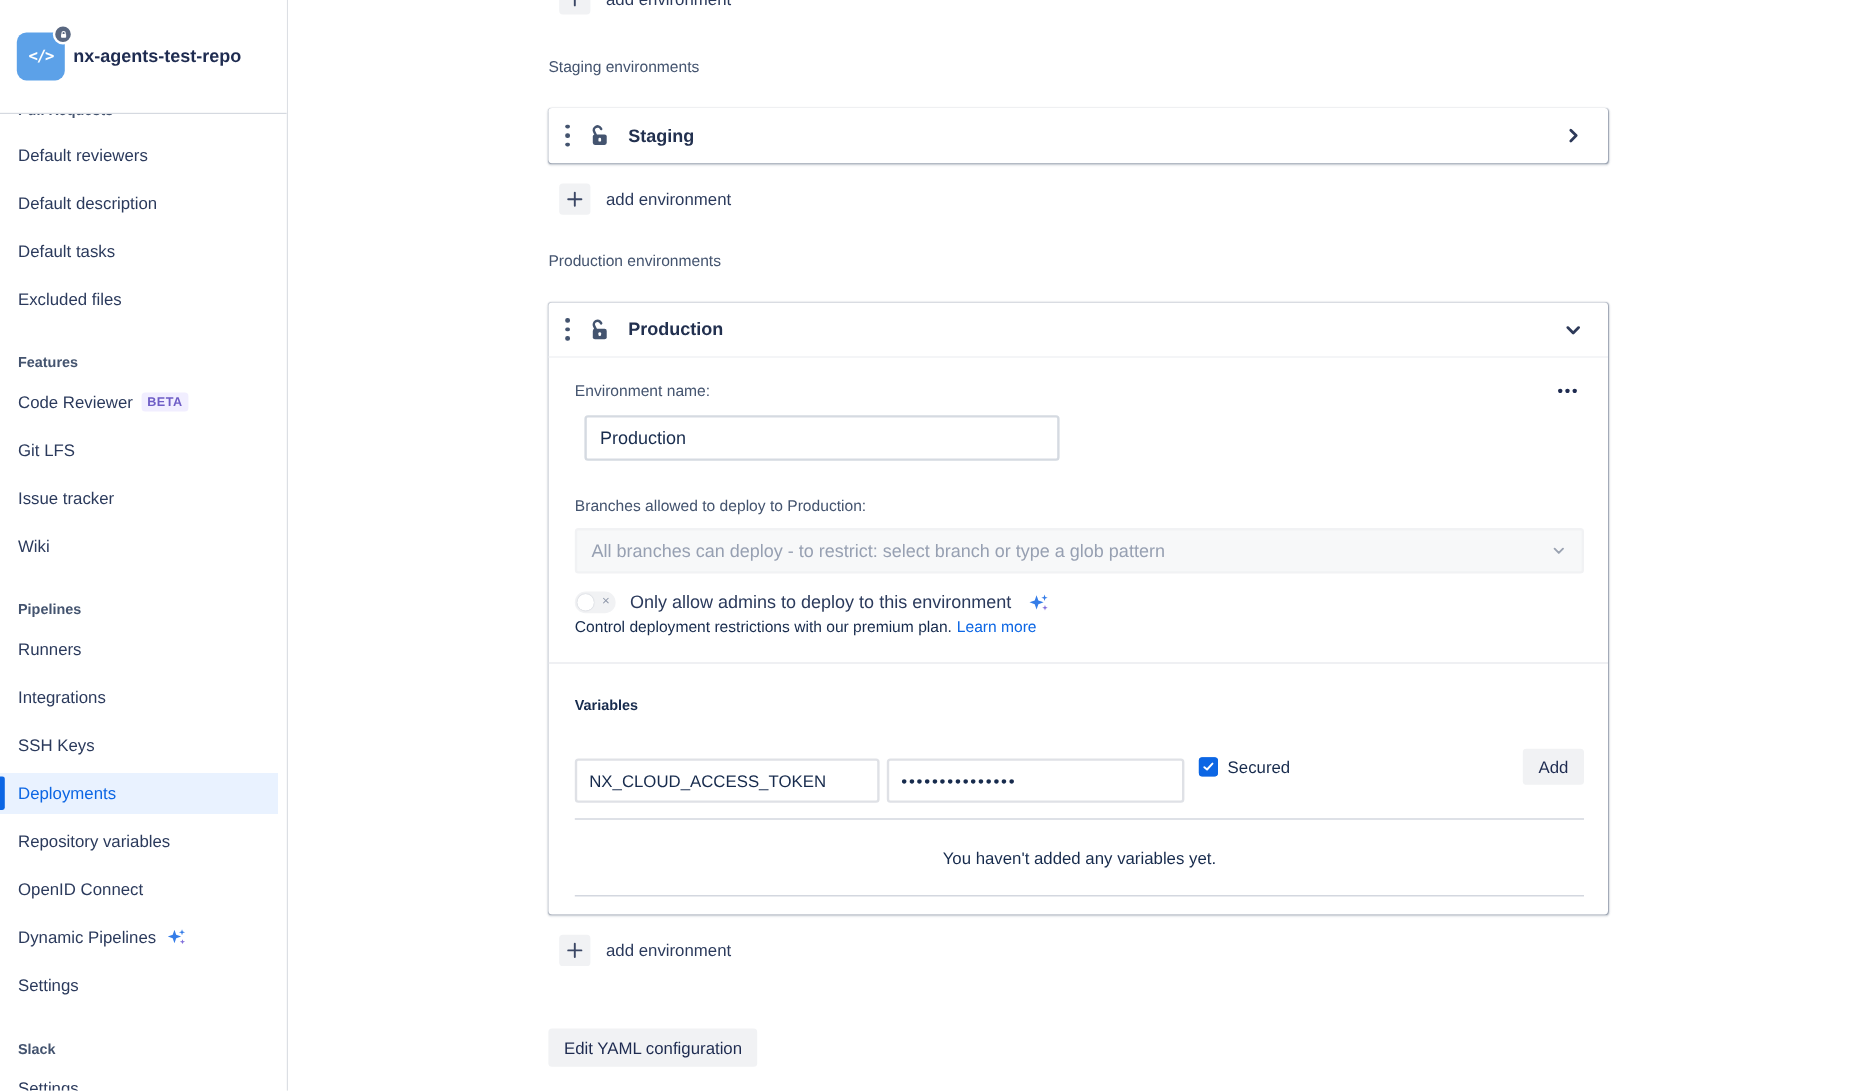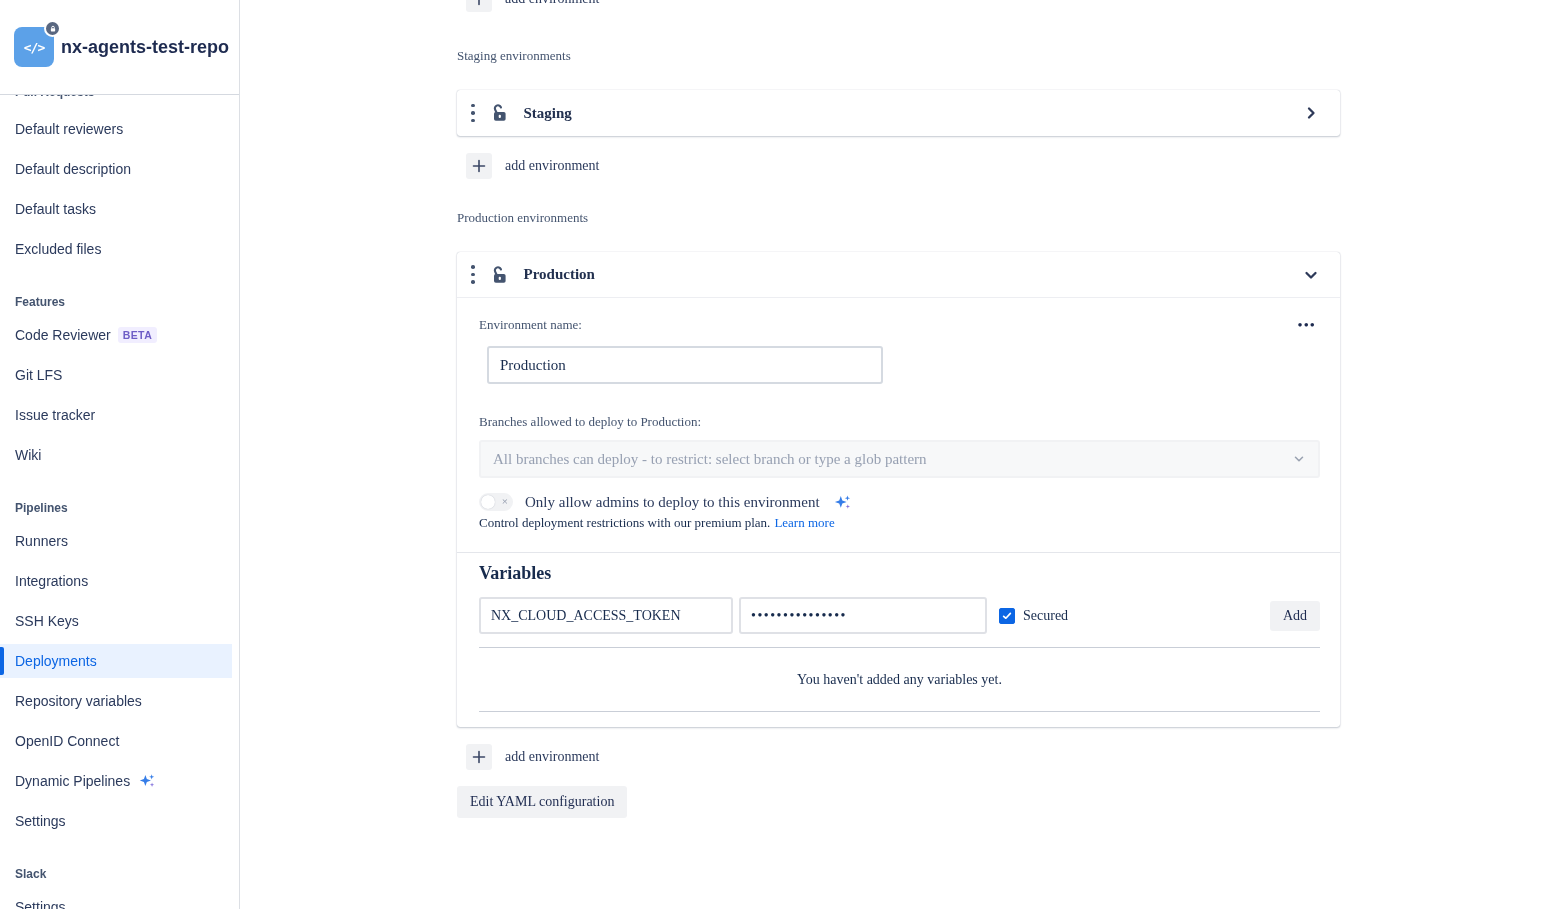--- a/index.html
+++ b/index.html
@@ -11,37 +11,37 @@
   .sidebar { width:240px; min-width:240px; height:909px; border-right:1px solid #DCDFE4;
     background:#fff; overflow:hidden; }
   .sidebar-header { height:95px; background:#fff; position:relative; z-index:2;
     border-bottom:1px solid #D5D9E0; display:flex; align-items:center; padding-left:14px; }
   .avatar-wrap { position:relative; width:40px; height:40px; }
   .avatar { width:40px; height:40px; border-radius:8px; background:#5CA1E8; color:#fff;
     display:flex; align-items:center; justify-content:center;
     font-family:"DejaVu Sans Mono",monospace; font-weight:700; font-size:13px; letter-spacing:-1px; }
   .avatar-badge { position:absolute; top:-7px; right:-7px; width:17px; height:17px; border-radius:50%;
     background:#596780; border:2px solid #fff; display:flex; align-items:center; justify-content:center; }
-  .repo-title { margin-left:7px; font-size:18px; font-weight:700; color:#1E2B50; }
+  .repo-title { margin-left:7px; font-size:15px; font-weight:700; color:#1E2B50; }
   .sidebar-nav { position:relative; z-index:1; }
   .nav-header { height:20px; margin-top:26px; display:flex; padding-left:15px;
     font-size:12px; font-weight:700; color:#44546F; }
   .nav-header.clipped { margin-top:-10px; margin-bottom:4px; }
   .nav-item { height:40px; display:flex; align-items:center; gap:7px; padding-left:15px;
     font-size:14px; color:#2B3A5C; cursor:pointer; position:relative; width:232px; }
   .nav-item.active { background:#E9F2FF; background-clip:padding-box;
     border-top:3px solid transparent; border-bottom:3px solid transparent; color:#0C66E4; }
   .nav-item.active::before { content:""; position:absolute; left:0; top:3px; bottom:3px; width:4px;
     background:#0C66E4; border-radius:0 2px 2px 0; }
   .beta { font-size:10.5px; font-weight:700; color:#6E5DC6; background:#F1EEFF;
     padding:2px 5px; border-radius:3px; letter-spacing:.4px; }
   .sparkle { display:flex; align-items:center; margin-left:1px; }
 
   
-  .main { flex:1; background:#fff; overflow:hidden;font-family:Liberation Serif, serif; }
+  .main { flex:1; background:#fff; overflow:hidden; }
   .content { margin-left:217px; width:883px; }
 
   .add-env { display:flex; align-items:center; gap:13px; height:26px; margin-top:17px;
     padding-left:9px; cursor:pointer; }
   .add-env.clipped { margin-top:-14px; }
   .plus-box { width:26px; height:26px; border-radius:3px; background:#F1F2F4;
     display:flex; align-items:center; justify-content:center; flex:none; }
   .add-env .lbl { font-size:14px; color:#2B3A5C; }
 
   .section-label { font-size:13px; color:#44546F; margin-top:36px; height:16px; }
@@ -76,38 +76,38 @@
   .toggle-row { margin-top:14px; display:flex; align-items:center; gap:12px; height:20px; }
   .toggle { width:34px; height:18px; border-radius:9px; background:#F1F2F4; position:relative; flex:none; }
   .toggle .knob { position:absolute; left:2px; top:2px; width:14px; height:14px; border-radius:50%;
     background:#fff; box-shadow:0 0 1px rgba(9,30,66,.3); }
   .toggle .x { position:absolute; right:5px; top:50%; transform:translateY(-52%);
     font-size:11px; color:#8C95A8; line-height:1; }
   .toggle-row .lbl { font-size:15px; color:#2B3A5C; }
   .premium-line { margin-top:3px; font-size:13px; color:#172B4D; height:16px; }
   .premium-line a { color:#0C66E4; text-decoration:none; margin-left:4px; cursor:pointer; }
   .divider-full { height:1px; background:#E4E6EB; margin:21px -20px 0 -22px; }
-  .vars-heading { margin-top:10px; font-size:18px; font-weight:700; color:#172B4D; }
+  .vars-heading { margin-top:28px; font-size:12px; font-weight:700; color:#172B4D; }
   .vars-row { margin-top:13px; display:flex; align-items:center; }
   .var-input { height:37px; border:2px solid #DFE1E6; border-radius:3px; padding:0 10px;
-    font-size:14px; color:#172B4D; font-family:inherit; outline:none; }
+    font-size:14px; color:#172B4D; font-family:inherit; outline:none;margin-top:24px; }
   .var-name { width:254px; }
   .var-value { width:248px; margin-left:6px; letter-spacing:1.5px; }
   .checkbox { width:16px; height:16px; border-radius:3px; background:#0C66E4;
     box-shadow:inset 0 0 0 1px #0C66E4; display:flex; align-items:center; justify-content:center;
     margin-left:12px; cursor:pointer; flex:none; }
   .secured-lbl { margin-left:8px; font-size:14px; color:#172B4D; }
   .btn { background:#F1F2F4; border:none; border-radius:3px; height:30px; padding:0 13px;
     font-size:14px; font-weight:500; color:#1E2B50; font-family:inherit; cursor:pointer; }
   .add-btn { margin-left:auto;text-align:center; }
   .divider-inset { height:1px; background:#C9CED7; margin-top:13px; }
   .empty-text { margin-top:24px; text-align:center; font-size:14px; color:#172B4D; height:17px; }
   .divider-inset2 { height:1px; background:#C9CED7; margin-top:22px; }
 
-  .edit-yaml { margin-top:16px; height:32px; }
+  .edit-yaml { margin-top:52px; height:32px; }
 </style>
 </head>
 <body>
 
 <div class="app">
 
   <aside class="sidebar">
     <div class="sidebar-header">
       <div class="avatar-wrap">
         <div class="avatar">&lt;/&gt;</div>

